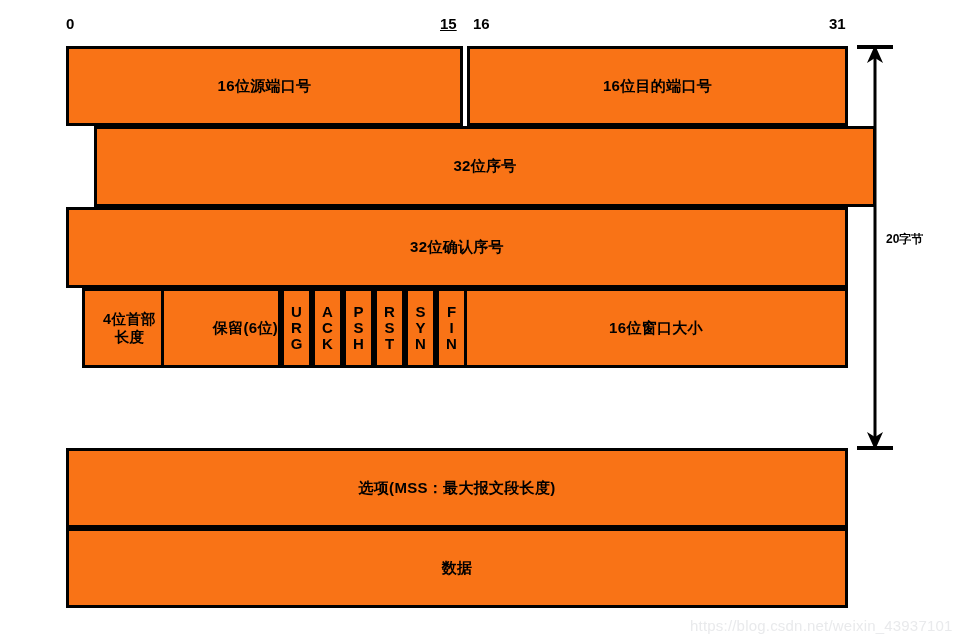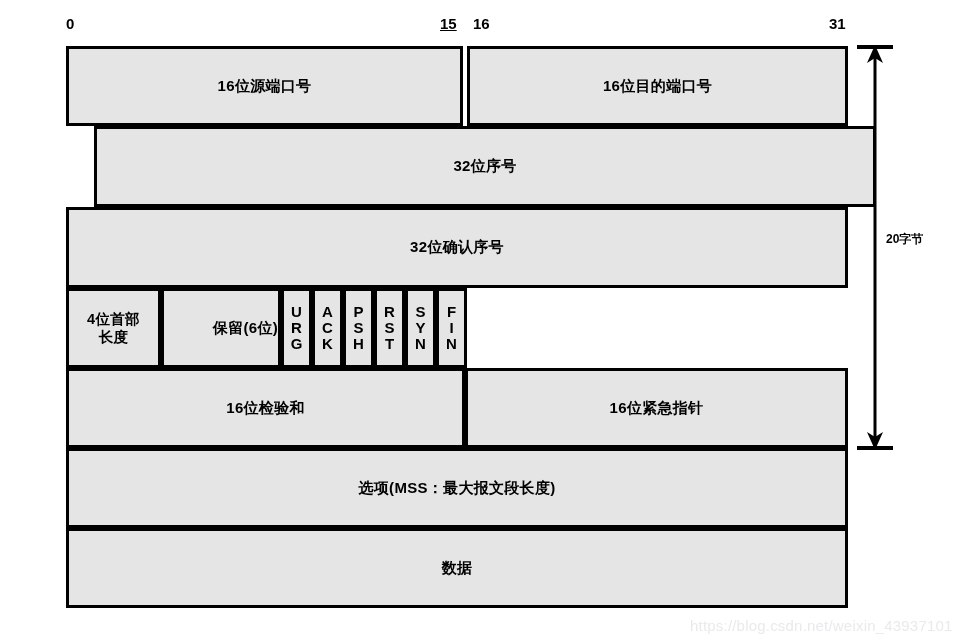--- a/index.html
+++ b/index.html
@@ -47,21 +47,21 @@
     position: absolute;
     left: 0;
     width: 100%;
     box-sizing: border-box;
   }
 
   .cell {
     position: absolute;
     box-sizing: border-box;
     border: 3px solid #000000;
-    background: #e5e5e5;
+    background: #f97316;
     display: flex;
     align-items: center;
     justify-content: center;
     text-align: center;
   }
 
   .cell-text {
     font-size: 15px;
     font-weight: bold;
     letter-spacing: 0.3px;
@@ -138,21 +138,21 @@
       </div>
     </div>
 
     <div class="row" style="top:161px; height:81px;">
       <div class="cell" style="left:0px; top:0px; width:782px; height:81px;">
         <span class="cell-text">32位确认序号</span>
       </div>
     </div>
 
     <div class="row" style="top:242px; height:80px;">
-      <div class="cell" style="left:0px; top:0px; width:95px; height:80px;">
+      <div class="cell" style="left:16px; top:0px; width:95px; height:80px;">
         <span class="cell-text small">4位首部
 长度</span>
       </div>
       <div class="cell" style="left:95px; top:0px; width:120px; height:80px;justify-content:flex-end;">
         <span class="cell-text">保留(6位)</span>
       </div>
 
       <div class="cell flag-cell" style="left:215px; top:0px; width:31px; height:80px;">
         <span class="cell-text">U
 R
@@ -177,30 +177,25 @@
         <span class="cell-text">S
 Y
 N</span>
       </div>
       <div class="cell flag-cell" style="left:370px; top:0px; width:31px; height:80px;">
         <span class="cell-text">F
 I
 N</span>
       </div>
 
-    </div>
-
-    <div class="row" style="top:322px; height:80px;">
-      <div class="cell" style="left:0px; top:0px; width:399px; height:80px;">
-        <span class="cell-text">16位检验和</span>
-      </div>
-      <div class="cell" style="left:399px; top:0px; width:383px; height:80px;">
-        <span class="cell-text">16位紧急指针</span>
-      </div>
-    </div>
+      <div class="cell" style="left:398px; top:0px; width:384px; height:80px;">
+        <span class="cell-text">16位窗口大小</span>
+      </div>
+    </div>
+
 
     <div class="row" style="top:482px; height:80px;">
       <div class="cell" style="left:0px; top:0px; width:782px; height:80px;">
         <span class="cell-text">数据</span>
       </div>
     </div>
 
     <div class="row" style="top:402px; height:80px;">
       <div class="cell" style="left:0px; top:0px; width:782px; height:80px;">
         <span class="cell-text">选项(MSS：最大报文段长度)</span>

